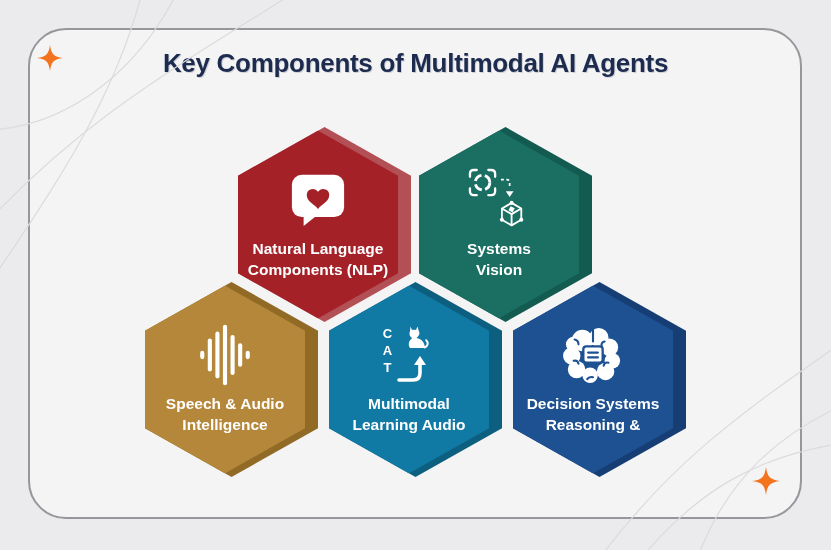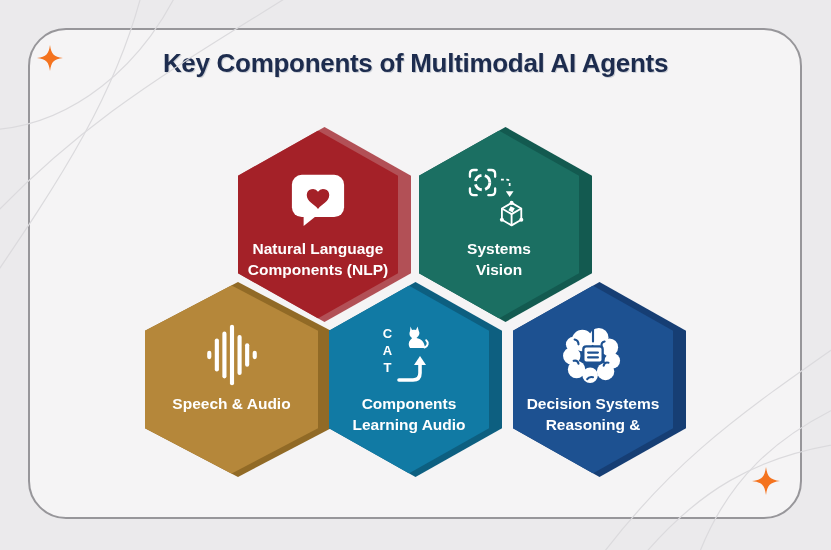--- a/index.html
+++ b/index.html
@@ -12,21 +12,21 @@
          text-shadow:1px 1px 0 rgba(29,44,78,0.18);}
   
   .hex{position:absolute;width:173px;height:195px;
        clip-path:polygon(50% 0%,100% 25%,100% 75%,50% 100%,0% 75%,0% 25%);}
   .hex{background:var(--side);}
   .hex .face{position:absolute;inset:0;background:var(--face);
        clip-path:polygon(50% 0%,100% 25%,100% 75%,50% 100%,0% 75%,0% 25%);
        transform:translateX(-13px);}
   .hex-nlp{left:238px;top:127px;}
   .hex-cv{left:419px;top:127px;}
-  .hex-speech{left:145px;top:282px;padding-left:13px;}
+  .hex-speech{left:145px;top:282px;}
   .hex-mm{left:329px;top:282px;}
   .hex-reason{left:513px;top:282px;}
   .hex-content{position:absolute;left:0;top:0;bottom:0;right:13px;
        display:flex;flex-direction:column;align-items:center;
        padding-top:40px;box-sizing:border-box;}
   .icon-box{height:66px;display:flex;align-items:center;justify-content:center;margin-bottom:5px;}
   .hex-label{text-align:center;color:#ffffff;font-size:15.5px;font-weight:700;line-height:21px;}
   .hex-label span{display:block;}
   
   .cat-wrap{display:flex;align-items:flex-start;gap:5px;}
@@ -106,20 +106,21 @@
             <rect x="22" y="11" width="6" height="68" rx="3"></rect>
             <rect x="33" y="1" width="6" height="88" rx="3"></rect>
             <rect x="44" y="16" width="6" height="58" rx="3"></rect>
             <rect x="55" y="28" width="6" height="34" rx="3"></rect>
             <rect x="66" y="39" width="6" height="12" rx="3"></rect>
           </g>
         </svg>
       </div>
       <div class="hex-label">
         <span>Speech &amp; Audio</span>
+        <span>Intelligence</span>
       </div>
     </div>
   </div>
 
   <div class="hex hex-mm" style="--face: #117aa4; --side: #0d5f80;">
     <div class="face"></div>
     <div class="hex-content">
       <div class="icon-box">
         <div class="cat-wrap">
           <div class="cat-letters">
@@ -131,21 +132,21 @@
             <g transform="translate(7,0)">
               <path d="M6.5,0.5 L8,4 C9.3,3.5 10.7,3.5 12,4 L13.5,0.5 L14.8,5 C15.8,6.6 15.6,8.6 14.4,10 L12.5,12 C17,12.8 20.3,16 20.8,20.5 L21,22 H6 C4.2,19.5 4.3,16.3 6.3,14 L8.2,12 C5.8,10.8 4.8,8 6,5.2 Z" fill="#ffffff"></path>
               <path d="M20.5,21.5 C24,20.5 24.8,16.5 22.2,14.2" stroke="#ffffff" stroke-width="2" fill="none" stroke-linecap="round"></path>
             </g>
             <path d="M2,54 H16 Q23,54 23,47 V38" stroke="#ffffff" stroke-width="3.6" fill="none" stroke-linecap="round"></path>
             <path d="M17,39 h12 l-6,-9 z" fill="#ffffff"></path>
           </svg>
         </div>
       </div>
       <div class="hex-label">
-        <span>Components</span>
+        <span>Multimodal</span>
         <span>Learning Audio</span>
       </div>
     </div>
   </div>
 
   <div class="hex hex-reason" style="--face: #1d5191; --side: #163e74;">
     <div class="face"></div>
     <div class="hex-content">
       <div class="icon-box">
         <svg width="62" height="58" viewBox="0 0 64 60">

